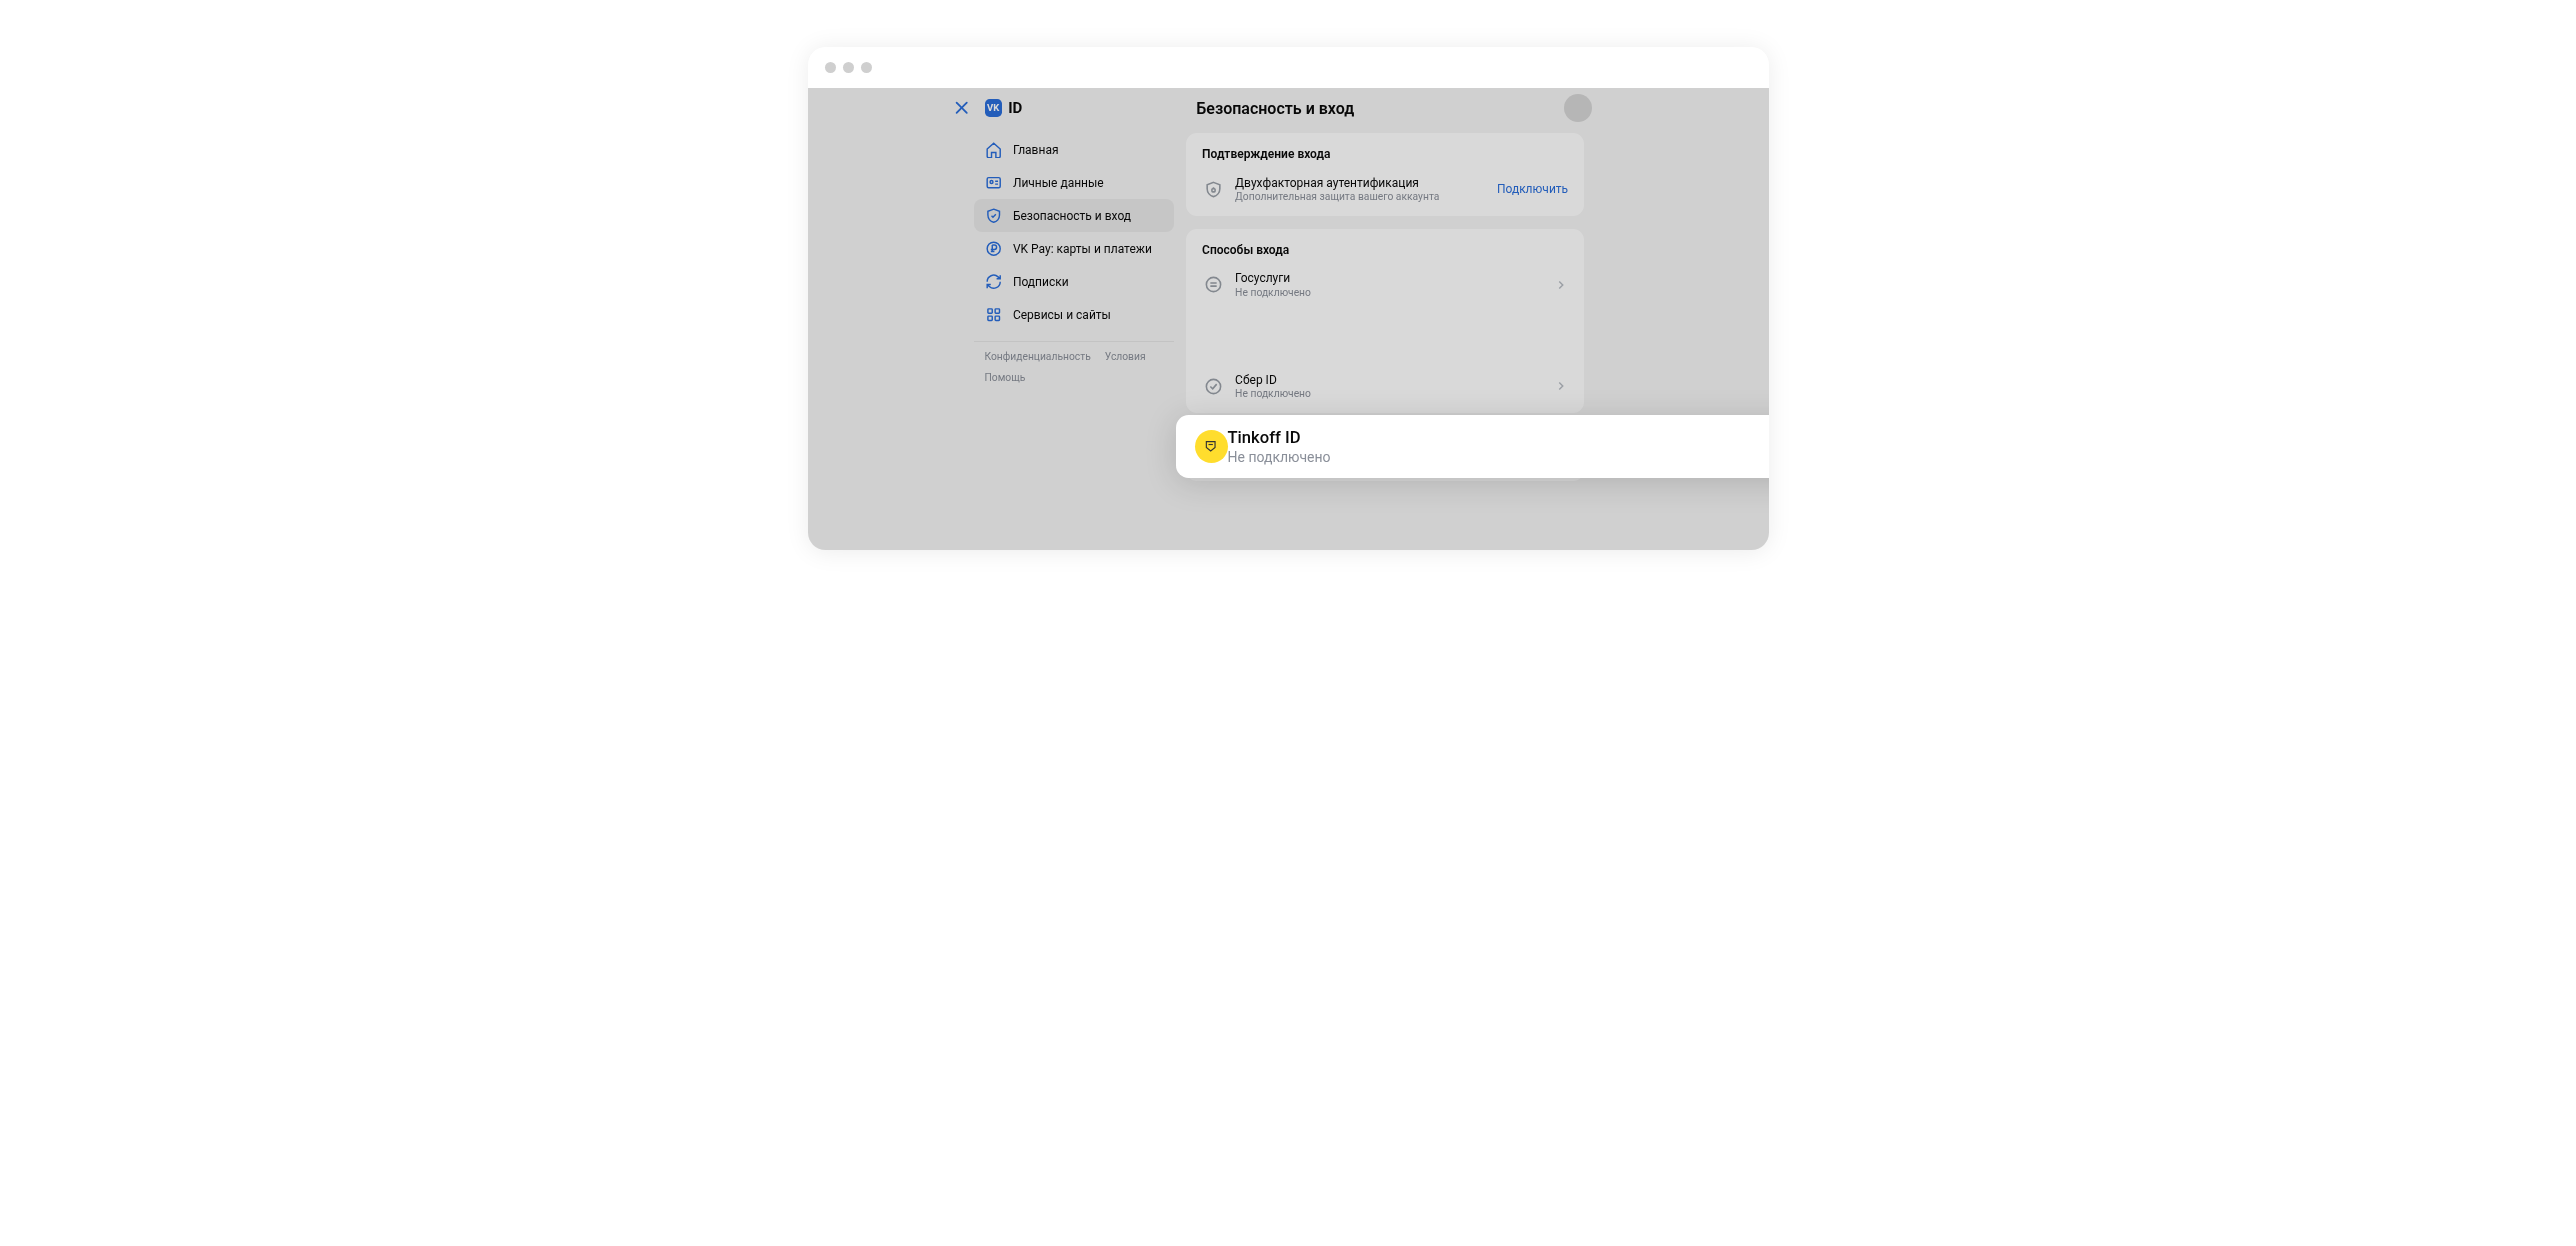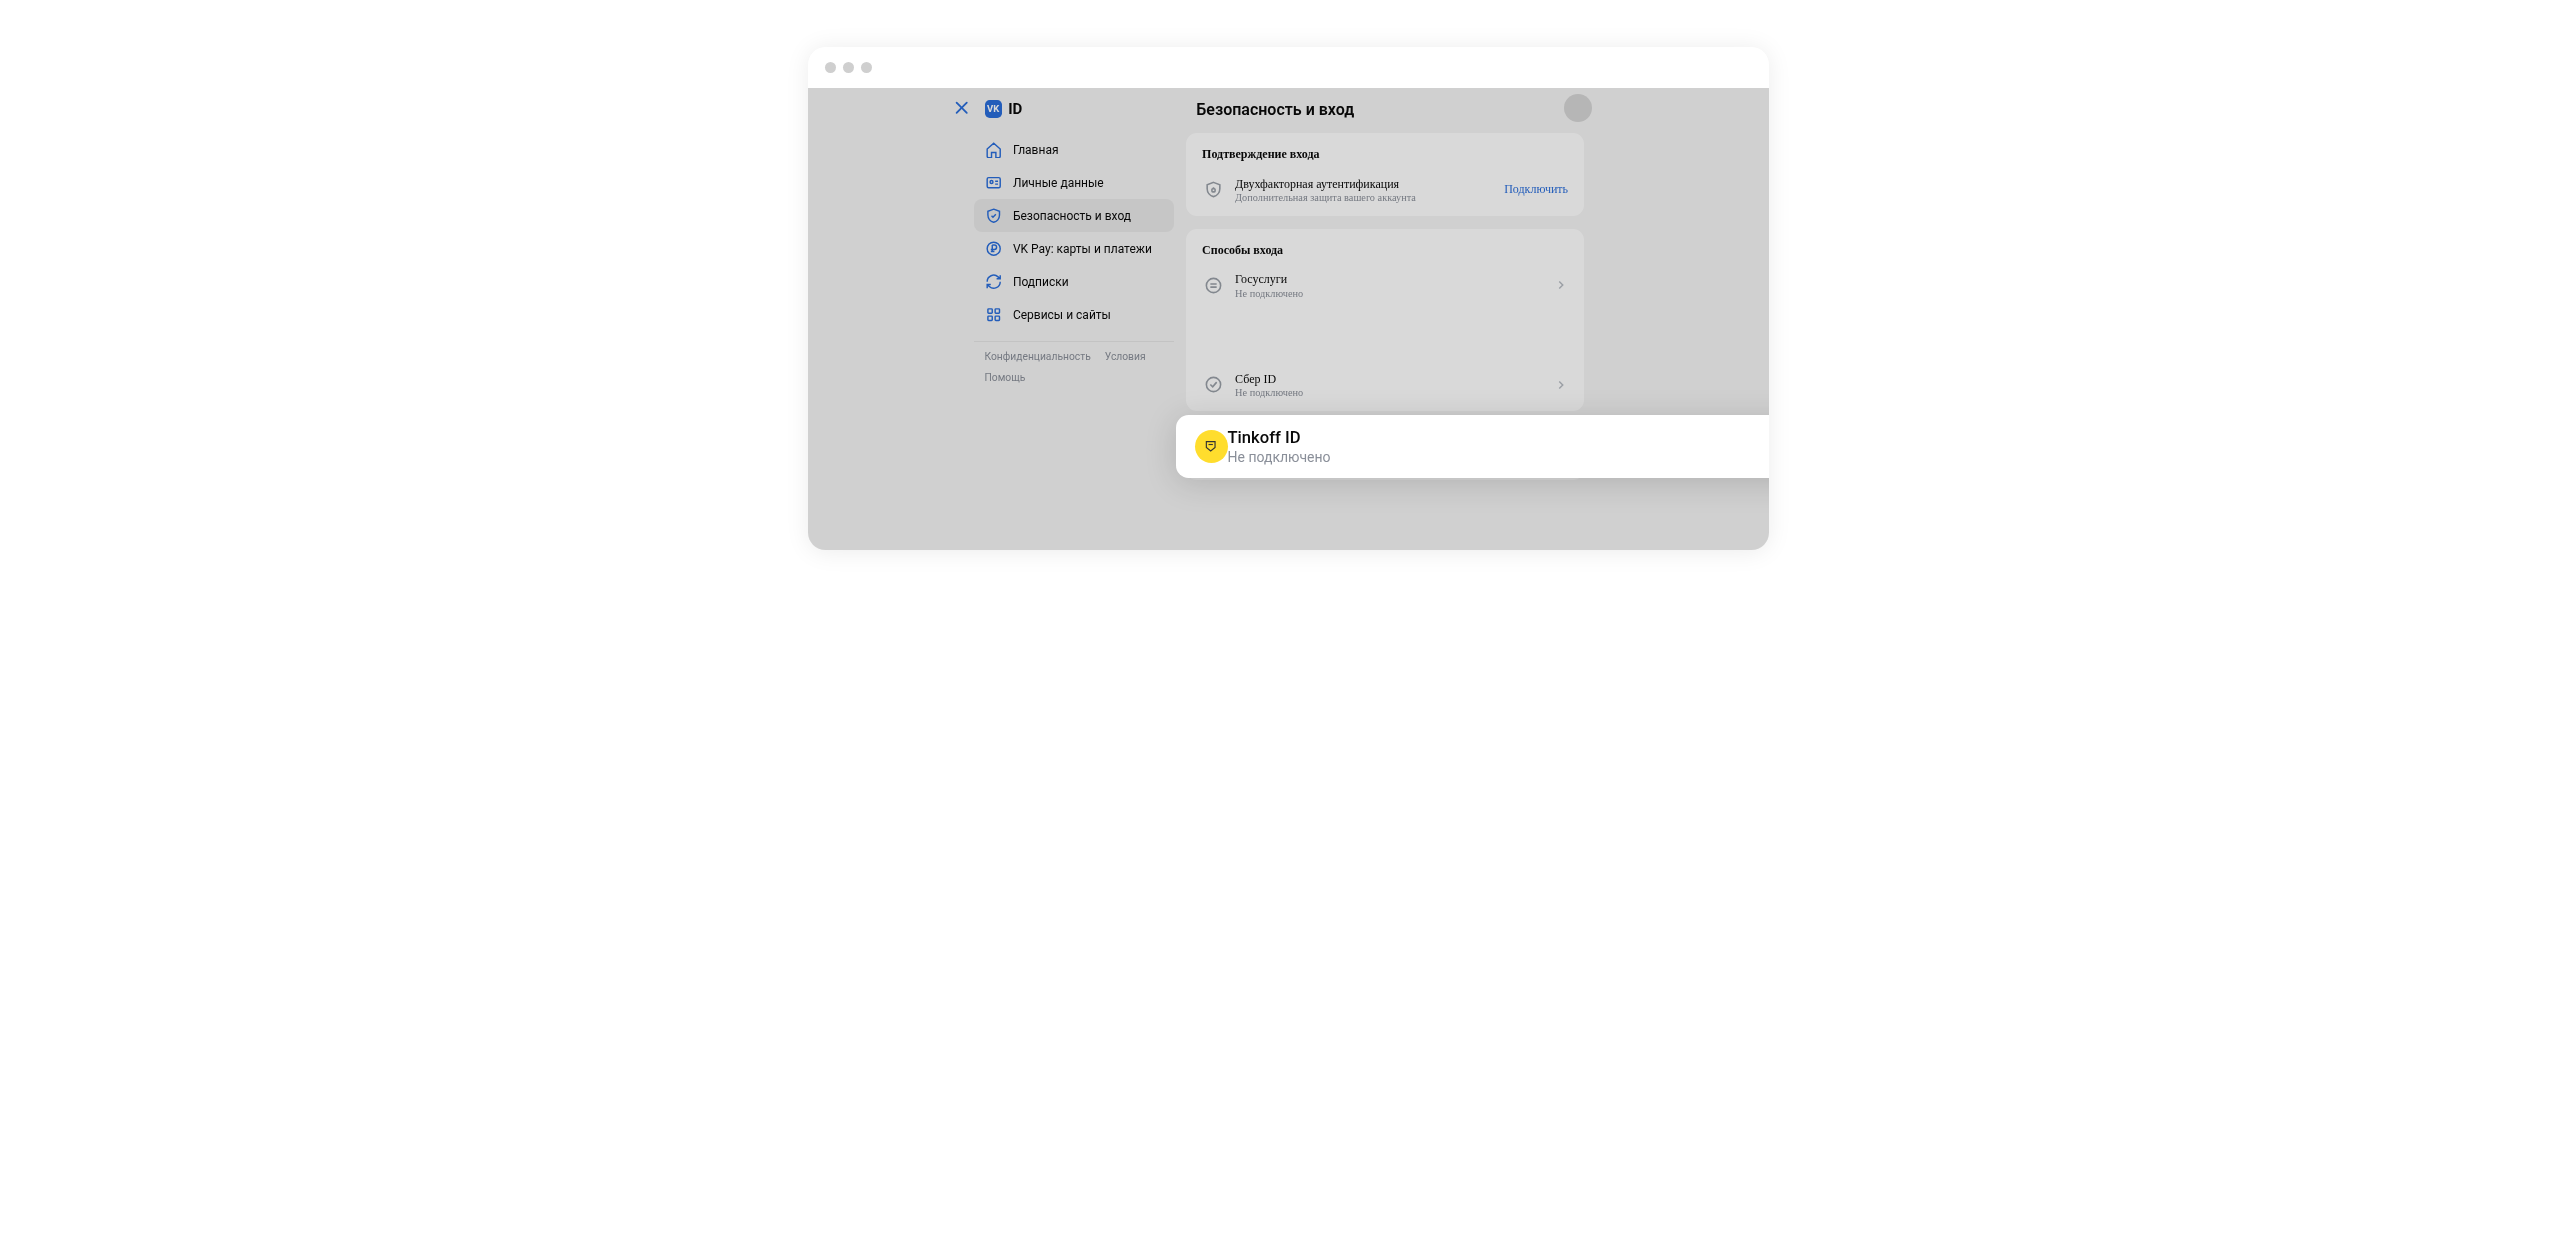--- a/index.html
+++ b/index.html
@@ -32,22 +32,22 @@
   .app-body { position: relative; }
   .dim-overlay {
     position: absolute; inset: 0;
     background: rgba(0,0,0,0.15);
     pointer-events: none;
     z-index: 5;
   }
   .app-header {
     height: 39px;
     display: flex;
-    align-items: flex-start;
-    padding: 12px 16px 0 142px;
+    align-items: center;
+    padding: 1px 16px 0 142px;
     position: relative;
   }
   .close-x {
     position: absolute; left: 145px; top: 11px;
     width: 17.4px; height: 17.4px;
     color: #2a6edb;
     cursor: pointer;
   }
   .brand {
     display: flex; align-items: center; gap: 6.3px;
@@ -89,21 +89,20 @@
     margin-top: 9.5px; padding: 8px 11px 0 11px;
     border-top: 0.8px solid #e6e6e6;
     display: flex; flex-wrap: wrap; gap: 8px 14px;
     font-size: 10.3px; color: #8a8f99;
   }
   .footer-links span { cursor: pointer; text-align: right; }
   .main-col { width: 398px; display: flex; flex-direction: column; gap: 12.6px; }
   .card {
     background: #ffffff; border-radius: 11px;
     padding: 14px 16px 4.7px 16px;
-    font-family: Liberation Serif, serif;
   }
   .card-title { font-size: 12px; font-weight: 600; color: #0a0a0a; margin-bottom: 6.3px; }
   .row {
     display: flex; align-items: center; gap: 11px;
     padding: 8px 0;
     cursor: pointer;
   }
   .row-icon { width: 22px; height: 22px; flex-shrink: 0; display:flex; align-items:center; justify-content:center; }
   .row-icon svg { width: 19px; height: 19px; color: #9aa0a8; }
   .row-body { flex: 1; min-width: 0; }

